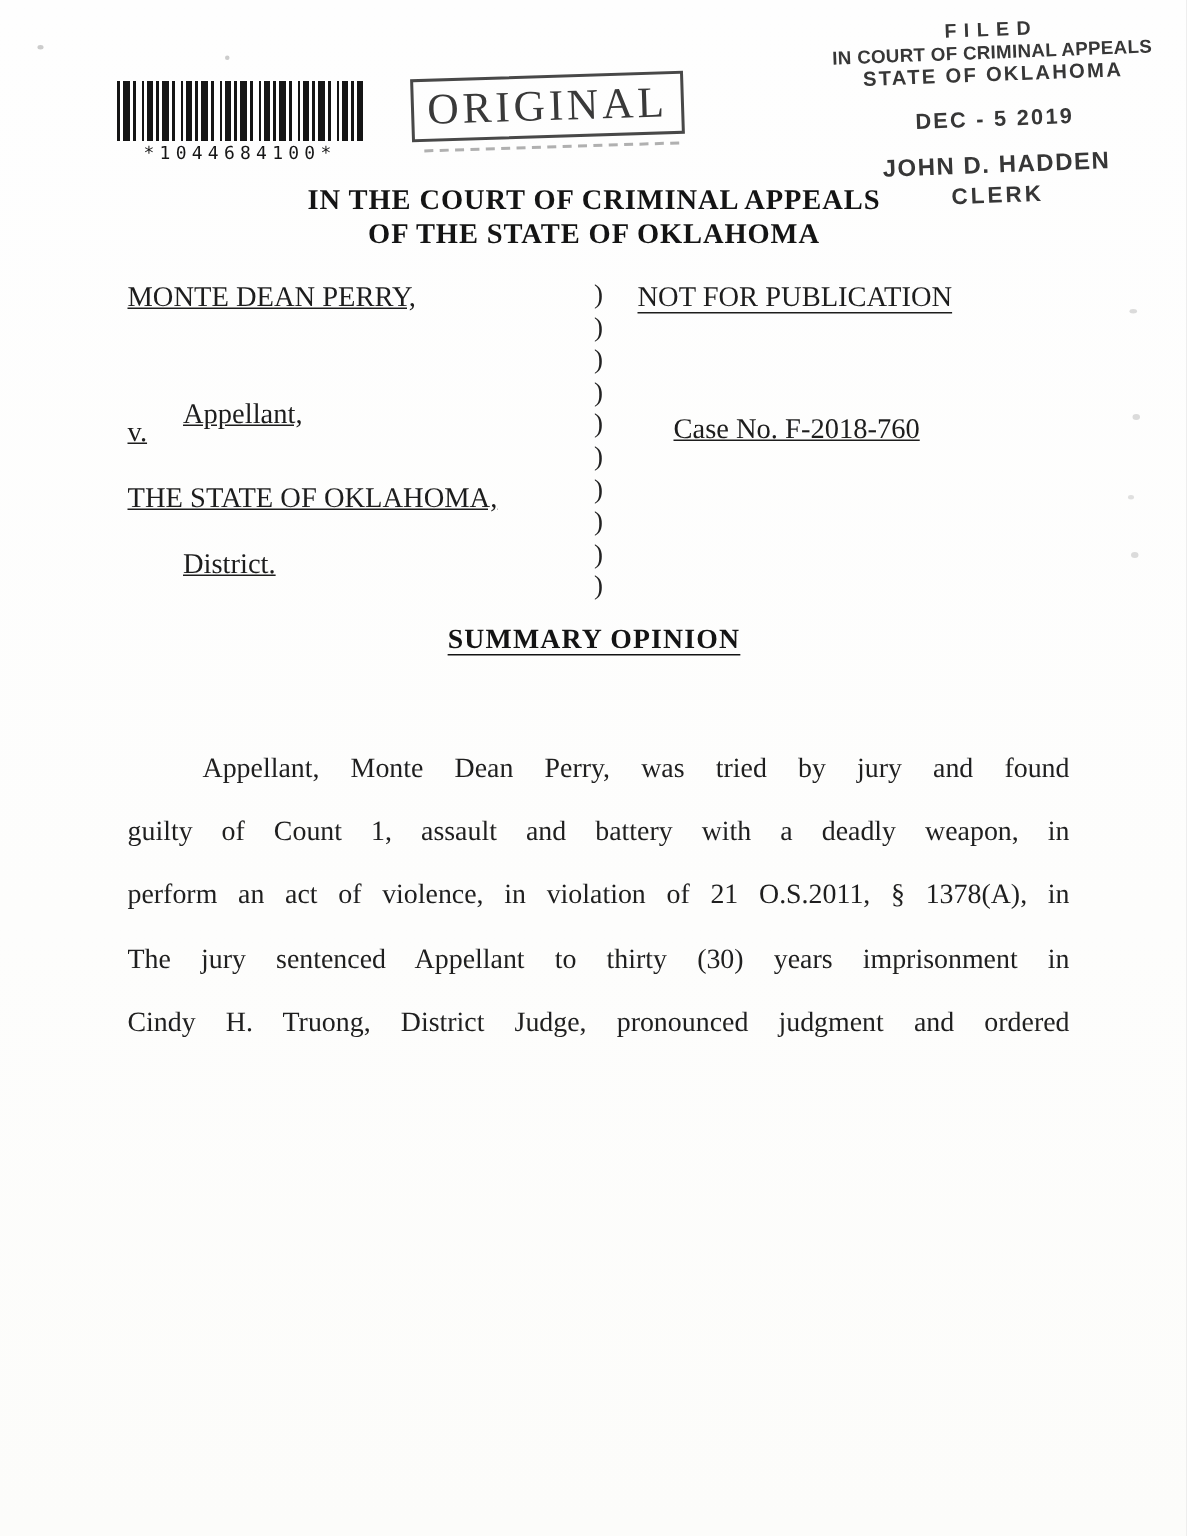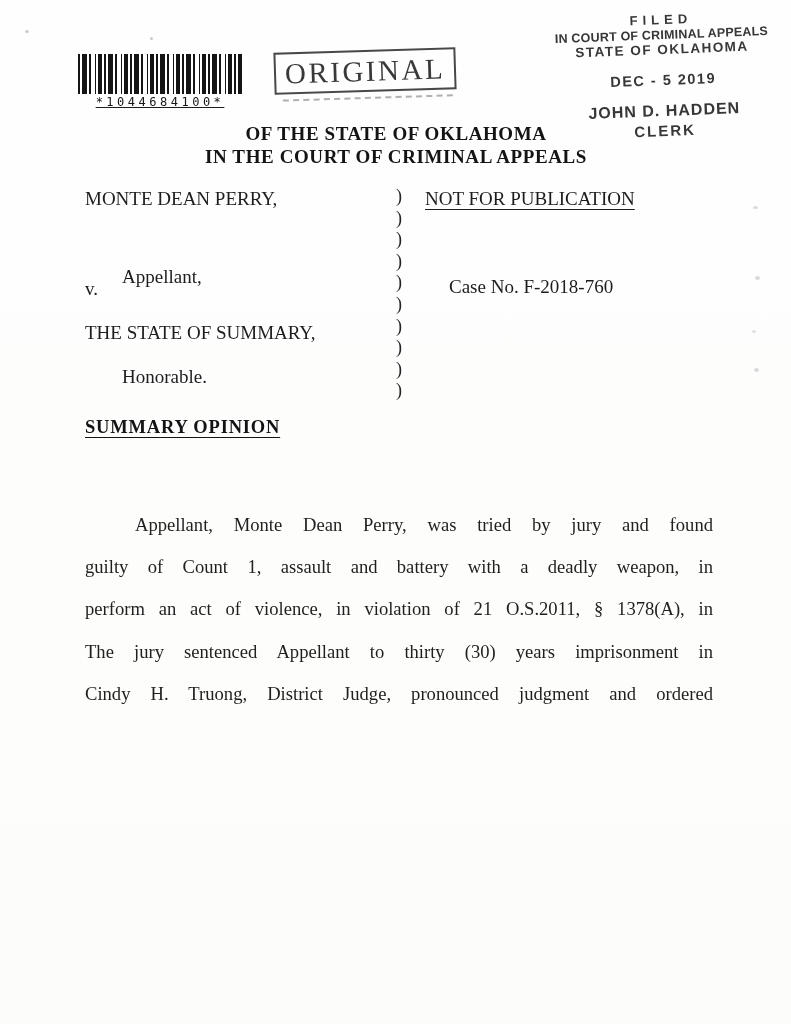--- a/index.html
+++ b/index.html
@@ -3,21 +3,21 @@
 <meta charset="utf-8">
 <style>
   html,body{margin:0;padding:0;background:#e9e9e9;}
   .page{
     position:relative;width:791px;height:1024px;margin:0 auto;
     background:linear-gradient(180deg,#fefefe 0%,#fdfdfc 60%,#fcfcfa 100%);
     font-family:"Liberation Serif", serif;color:#1d1d1d;overflow:hidden;
   }
 
   
-  .barcode{position:absolute;left:78px;top:54px;width:164px;text-decoration:underline;}
+  .barcode{position:absolute;left:78px;top:54px;width:164px;}
   .barcode-bars{
     height:40px;
     background:repeating-linear-gradient(90deg,
       #151515 0px,#151515 2px,#fff 2px,#fff 4px,
       #151515 4px,#151515 9px,#fff 9px,#fff 11px,
       #151515 11px,#151515 13px,#fff 13px,#fff 17px,
       #151515 17px,#151515 18px,#fff 18px,#fff 20px,
       #151515 20px,#151515 24px,#fff 24px,#fff 26px);
   }
   .barcode-label{
@@ -53,42 +53,42 @@
   .fs-clerk{font-size:15px;letter-spacing:2px;margin-top:2px;}
 
   
   .court-title{
     position:absolute;left:85px;top:122px;width:622px;text-align:center;
     font-weight:bold;font-size:19px;line-height:23px;letter-spacing:.6px;color:#141414;
   }
 
   
   .caption{position:absolute;left:85px;top:188px;width:640px;font-size:19px;}
-  .caption .cap{position:absolute;white-space:nowrap;}
+  .caption .cap{position:absolute;white-space:nowrap;text-decoration:underline;}
   .cap-plaintiff{top:0;left:0;}
   .cap-plaintiff-role{top:46px;left:37px;margin-top:32px;}
   .cap-versus{top:90px;left:0;}
   .cap-defendant{top:134px;left:0;}
   .cap-defendant-role{top:178px;left:37px;}
   .cap-parens{position:absolute;left:311px;top:-2px;}
   .cap-paren{height:21.6px;line-height:21.6px;font-size:18px;color:#222;}
   .cap-pub{top:0;left:340px;text-decoration:underline;text-underline-offset:4px;text-align:center;}
   .cap-case{top:88px;left:340px;margin-left:24px;}
 
   
   .summary-heading{
-    position:absolute;left:85px;top:417px;width:622px;text-align:left;
+    position:absolute;left:85px;top:417px;width:622px;text-align:center;
     font-weight:bold;font-size:18.5px;letter-spacing:.8px;color:#141414;
   }
   .summary-heading span{text-decoration:underline;text-underline-offset:4px;}
   .judge-line{
     position:absolute;left:85px;top:457px;
     font-weight:bold;font-size:18.5px;letter-spacing:.3px;color:#141414;
   }
-  .opinion-body{position:absolute;left:85px;top:504px;width:628px;font-size:18.6px;color:#1f1f1f;}
+  .opinion-body{position:absolute;left:85px;top:492px;width:628px;font-size:18.6px;color:#1f1f1f;}
   .bline{
     height:42.2px;line-height:42.2px;overflow:hidden;
     text-align:justify;text-align-last:justify;-moz-text-align-last:justify;
   }
   .bline.indent{text-indent:50px;}
 
   
   .speck{position:absolute;background:#9a9a9a;opacity:.5;border-radius:50%;}
   .sp1{left:25px;top:30px;width:4px;height:3px;}
   .sp2{left:150px;top:37px;width:3px;height:3px;}
@@ -121,30 +121,30 @@
   <div class="filed-stamp">
     <div class="fs-filed">FILED</div>
     <div class="fs-court">IN COURT OF CRIMINAL APPEALS</div>
     <div class="fs-state">STATE OF OKLAHOMA</div>
     <div class="fs-date">DEC - 5 2019</div>
     <div class="fs-name">JOHN D. HADDEN</div>
     <div class="fs-clerk">CLERK</div>
   </div>
 
   <div class="court-title">
+    <div>IN THE COURT OF CRIMINAL APPEALS</div>
     <div>OF THE STATE OF OKLAHOMA</div>
-    <div>IN THE COURT OF CRIMINAL APPEALS</div>
   </div>
 
   <div class="caption">
     <div class="cap cap-plaintiff">MONTE DEAN PERRY,</div>
     <div class="cap cap-plaintiff-role">Appellant,</div>
     <div class="cap cap-versus">v.</div>
-    <div class="cap cap-defendant">THE STATE OF SUMMARY,</div>
-    <div class="cap cap-defendant-role">Honorable.</div>
+    <div class="cap cap-defendant">THE STATE OF OKLAHOMA,</div>
+    <div class="cap cap-defendant-role">District.</div>
 
     <div class="cap-parens">
       <div class="cap-paren">)</div>
       <div class="cap-paren">)</div>
       <div class="cap-paren">)</div>
       <div class="cap-paren">)</div>
       <div class="cap-paren">)</div>
       <div class="cap-paren">)</div>
       <div class="cap-paren">)</div>
       <div class="cap-paren">)</div>

